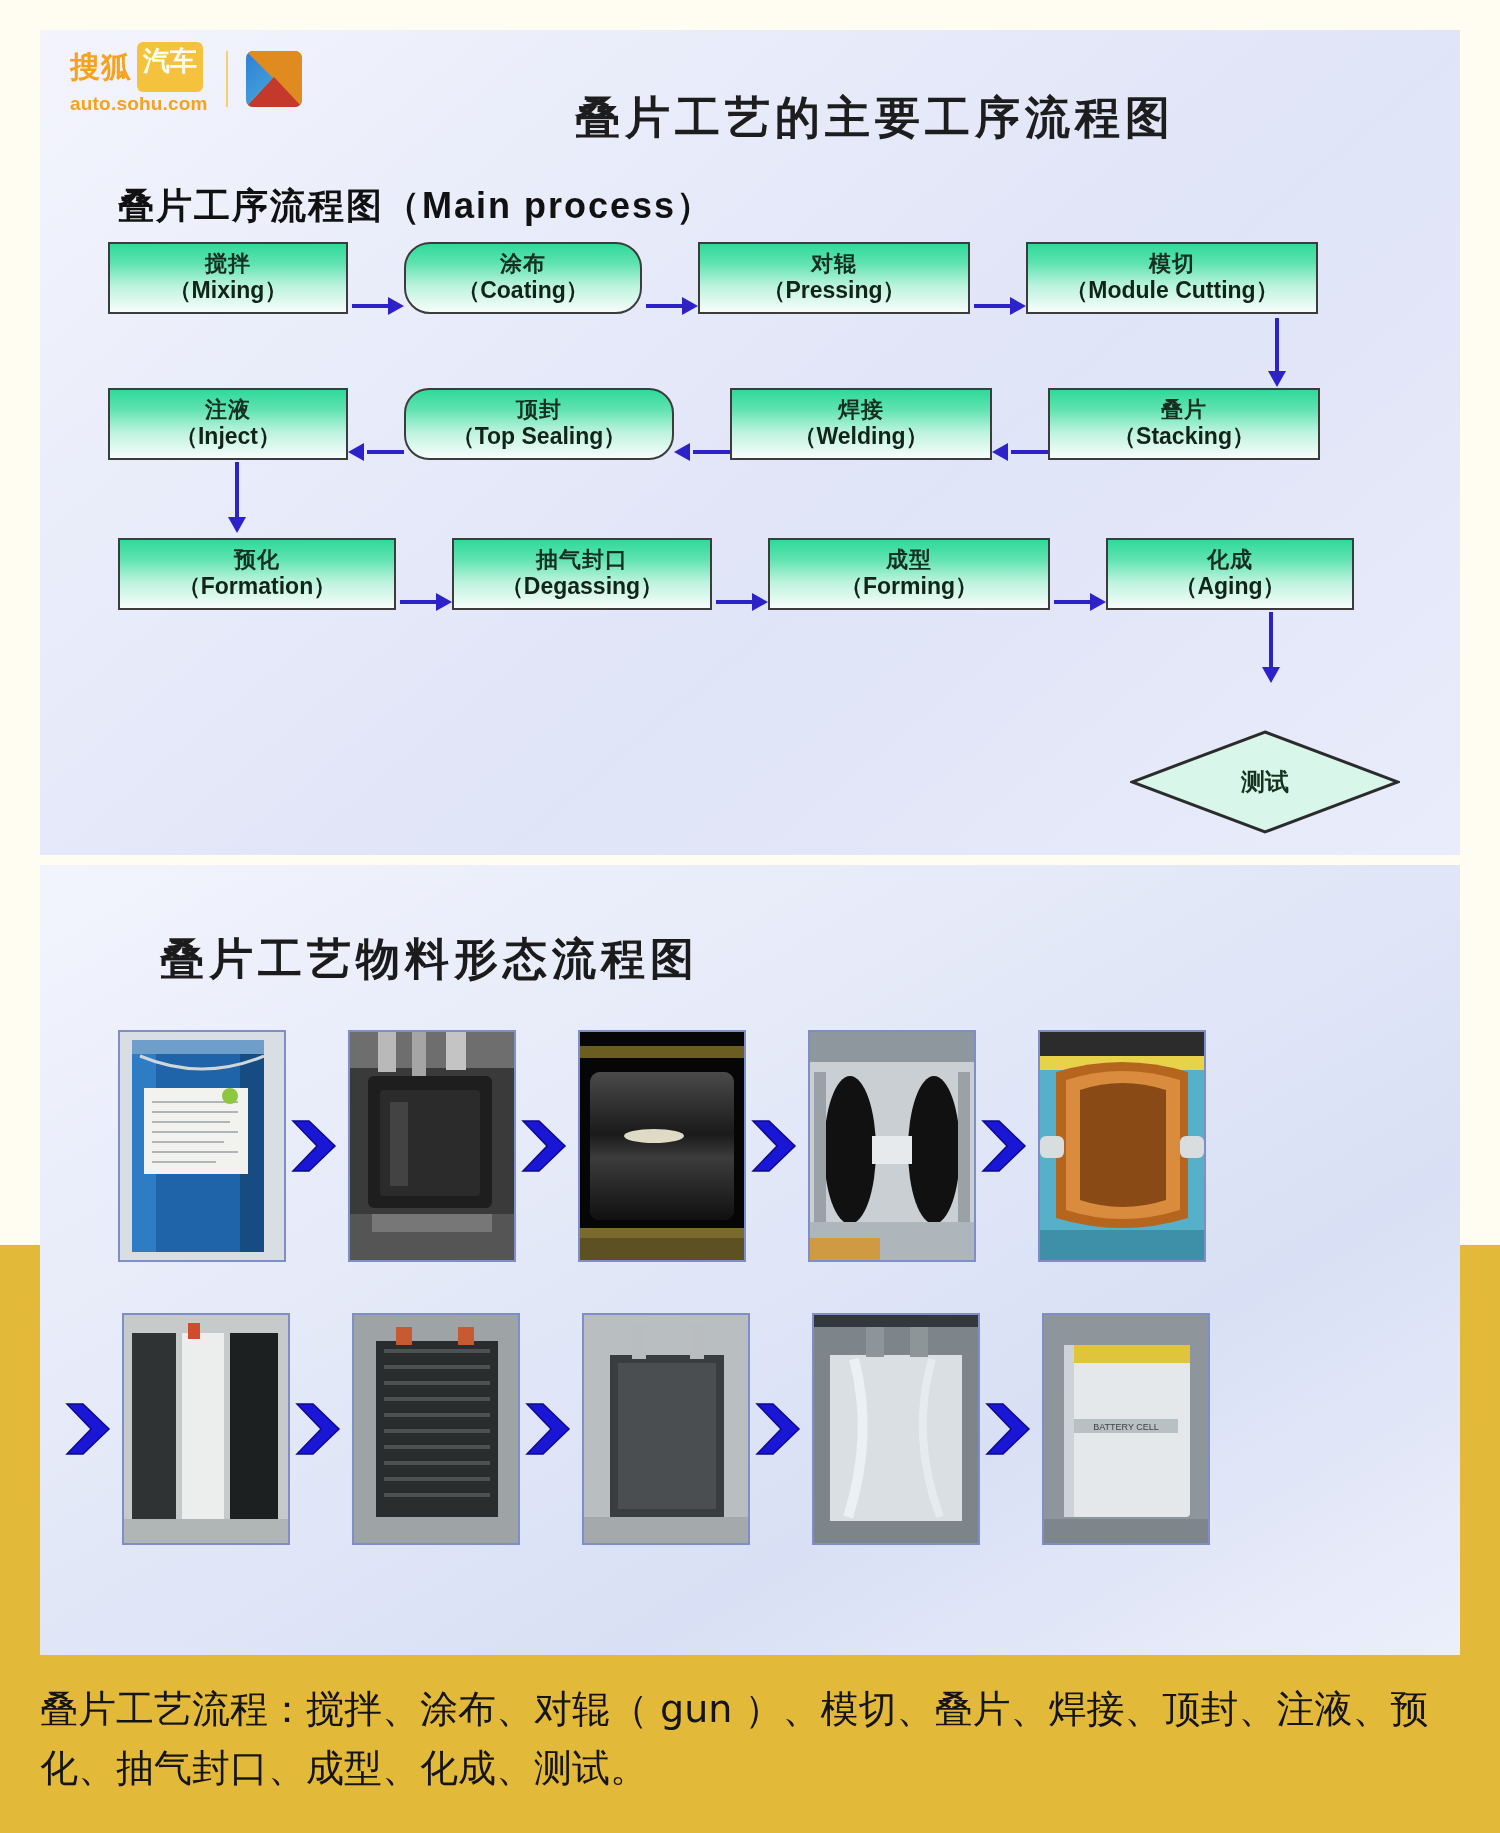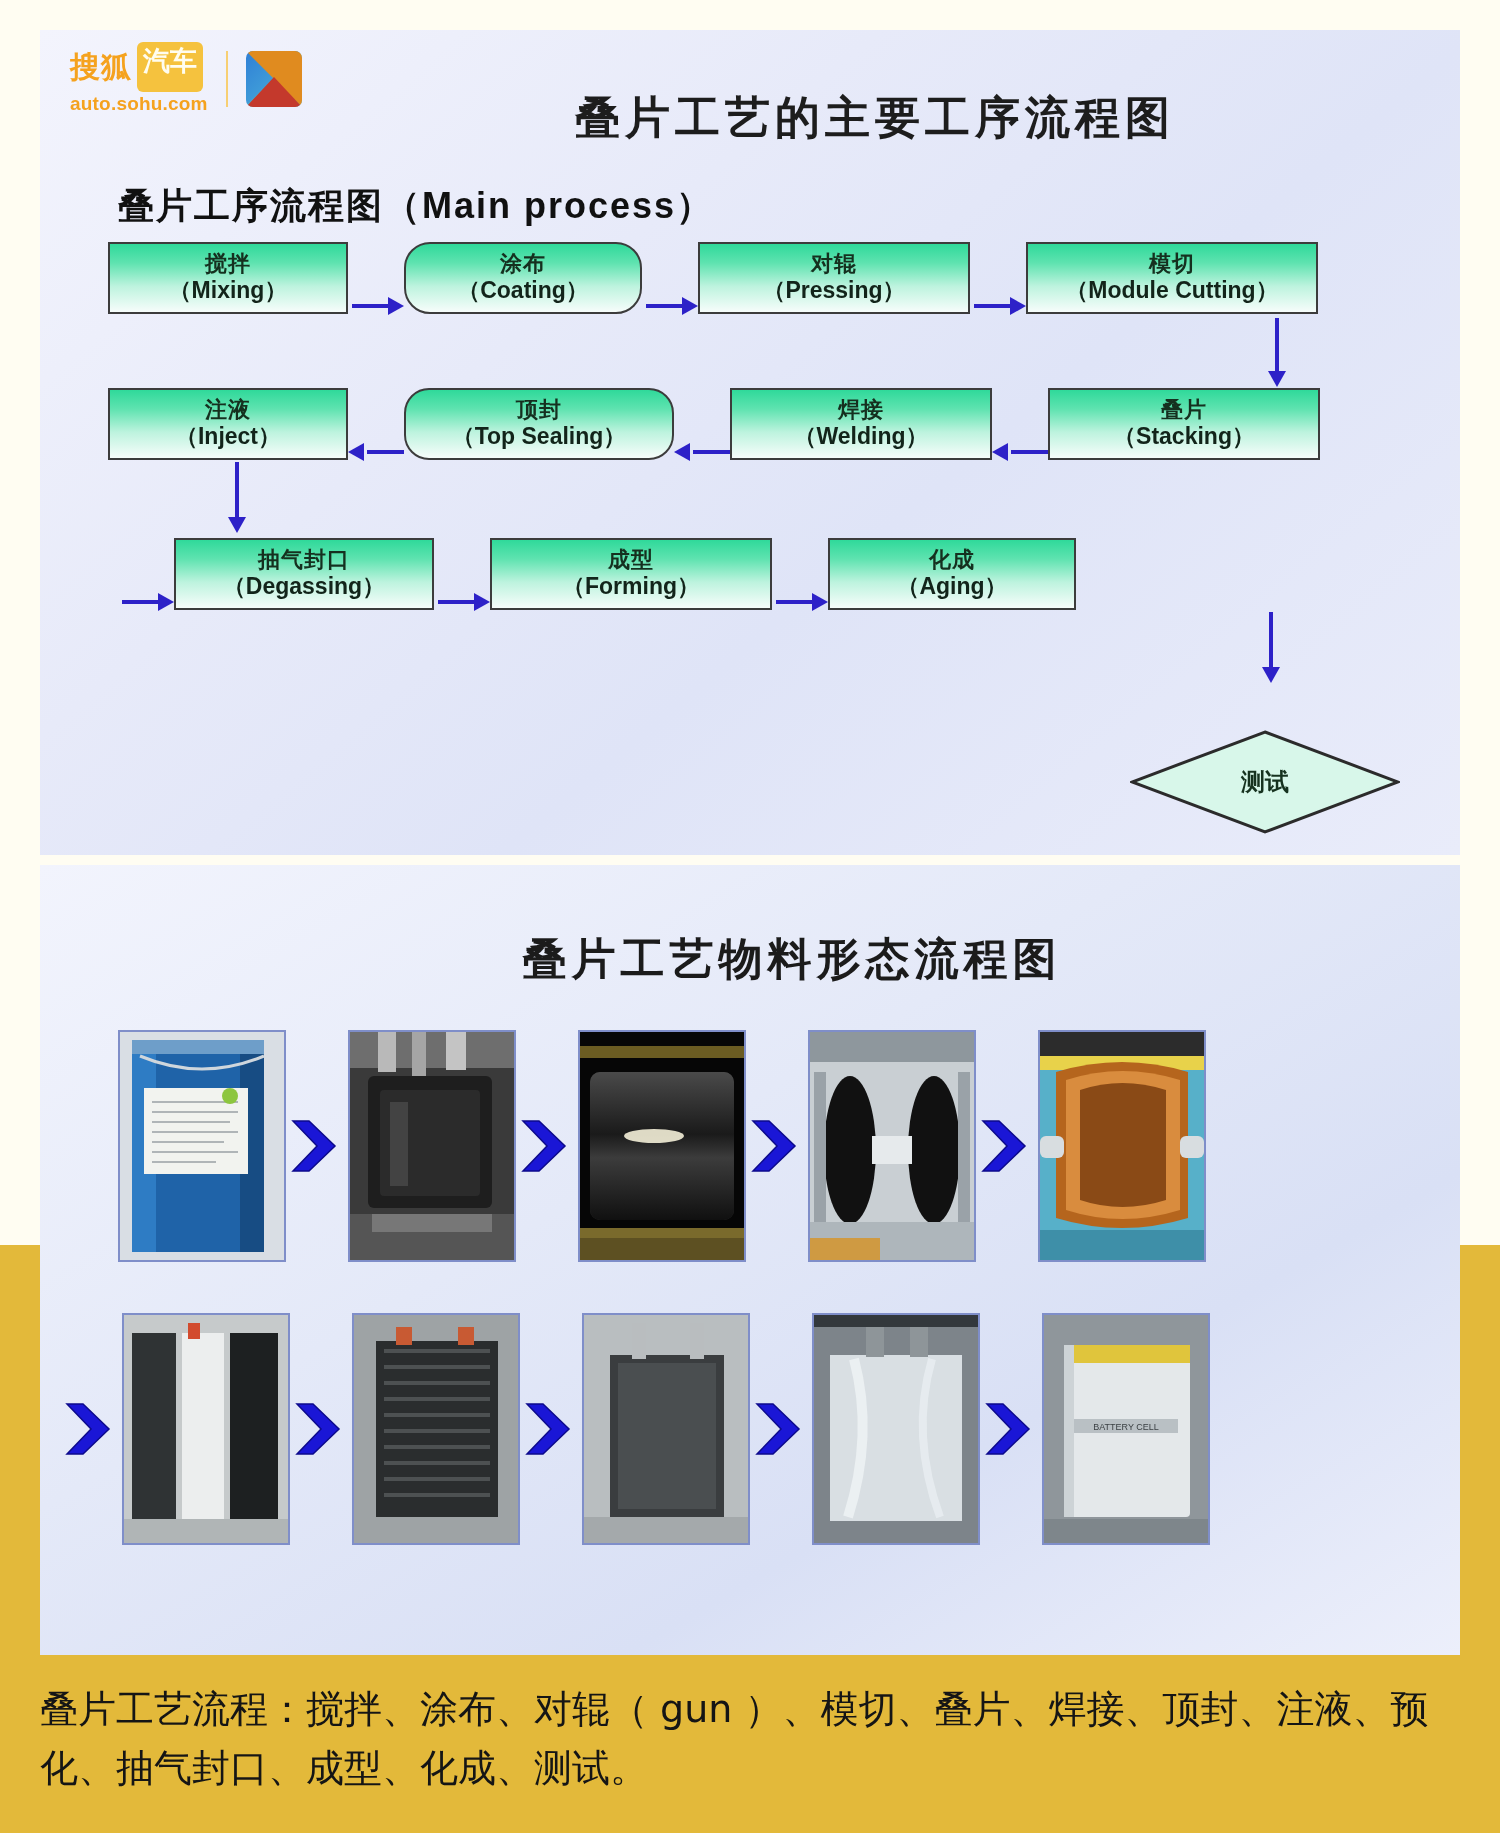--- a/index.html
+++ b/index.html
@@ -118,24 +118,24 @@
     display: flex; align-items: center; justify-content: center;
     font-family: "DejaVu Serif", serif; font-size: 24px; font-weight: bold; color: #16321f; text-align: center;
   }
 
   
   .panel2 {
     position: absolute; left: 40px; top: 865px; width: 1420px; height: 790px;
     background: linear-gradient(150deg,#f2f4fd 0%, #e4e9f8 40%, #d9e0f5 70%, #eceffb 100%);
   }
   .title2 {
-    position: absolute; left: 0; right: 0; top: 65px; text-align: center;
+    position: absolute; left: 0; right: 0; top: 65px; text-align: left;
     font-family: "DejaVu Serif", serif;
     font-size: 44px; font-weight: bold; color: #1b1b1b; letter-spacing: 5px;
-    padding-left: 84px;
+    padding-left: 120px;
   }
   .photo-row { position: absolute; display: flex; align-items: center; }
   .photo {
     width: 168px; height: 232px; border: 2px solid #7f8ec9; position: relative; overflow: hidden;
   }
   .chev { width: 62px; display: flex; align-items: center; justify-content: center; }
   .chev svg { display: block; }
 
   .caption {
     position: absolute; left: 40px; top: 1680px; width: 1420px;
@@ -241,20 +241,24 @@
         <div class="en">（Stacking）</div>
       </div>
     </div>
 
     <div class="arrow-v" style="left:188px; top:432px;">
       <div class="shaft" style="height:56px;"></div>
       <div class="head"></div>
     </div>
 
     <div class="flow-row" style="left:78px; top:508px;">
+      <div class="node" style="width:278px;">
+        <div class="cn">预化</div>
+        <div class="en">（Formation）</div>
+      </div>
       <div class="arrow-h">
         <div class="shaft"></div>
           <div class="head"></div>
       </div>
       <div class="node" style="width:260px;">
         <div class="cn">抽气封口</div>
         <div class="en">（Degassing）</div>
       </div>
       <div class="arrow-h">
         <div class="shaft"></div>

